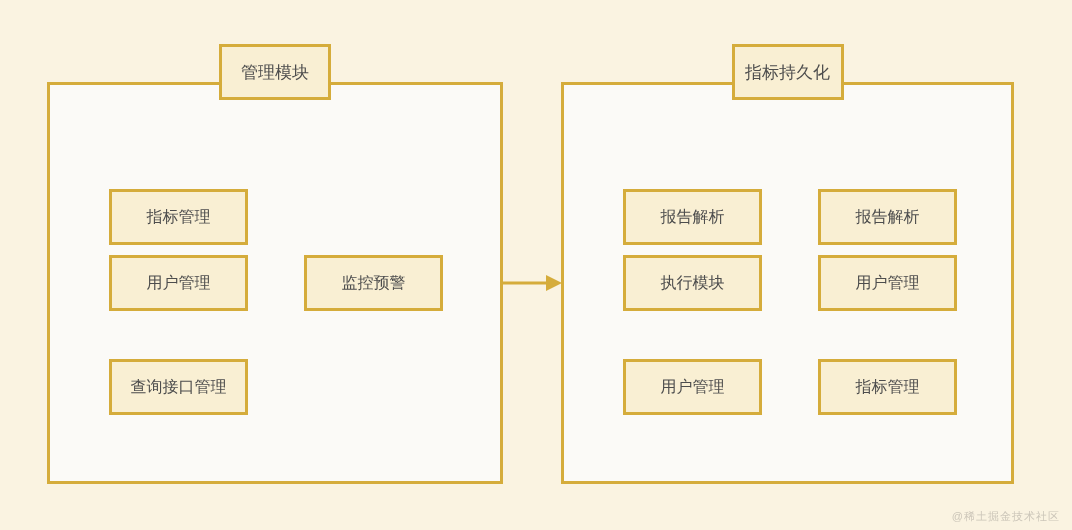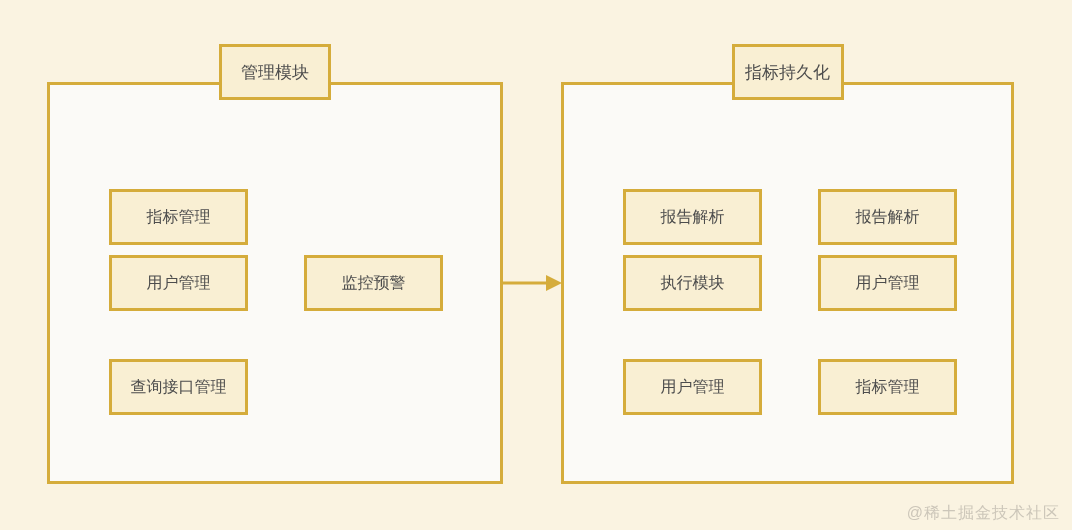--- a/index.html
+++ b/index.html
@@ -62,21 +62,21 @@
   .row3 { top: 274px; }
   .flow-arrow {
     position: absolute;
     left: 500px;
     top: 270px;
   }
   .watermark {
     position: absolute;
     right: 12px;
     bottom: 6px;
-    font-size: 16px;
+    font-size: 11px;
     color: #CCC6B9;
     letter-spacing: 1px;
   }
 </style>
 </head>
 <body>
 
 <div class="canvas">
 
   <div class="container left">

